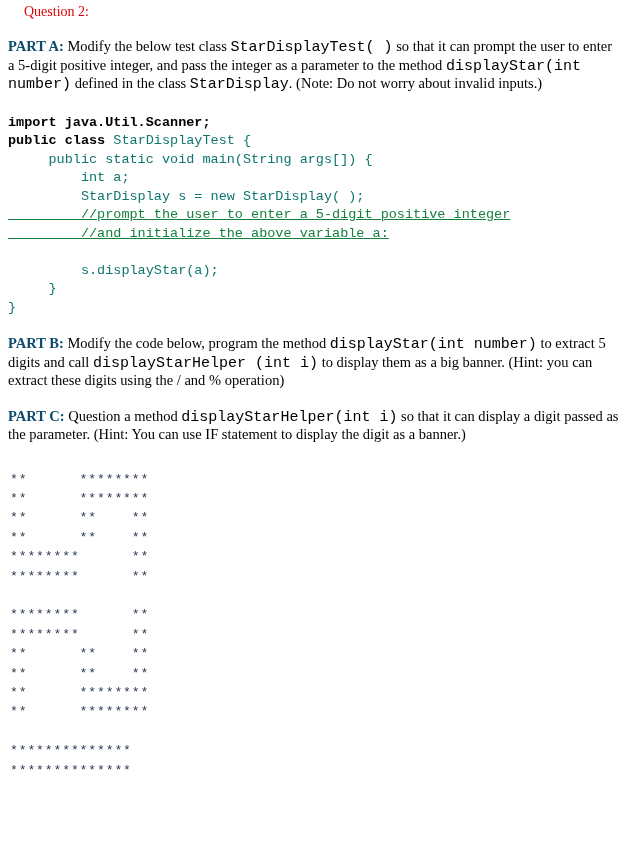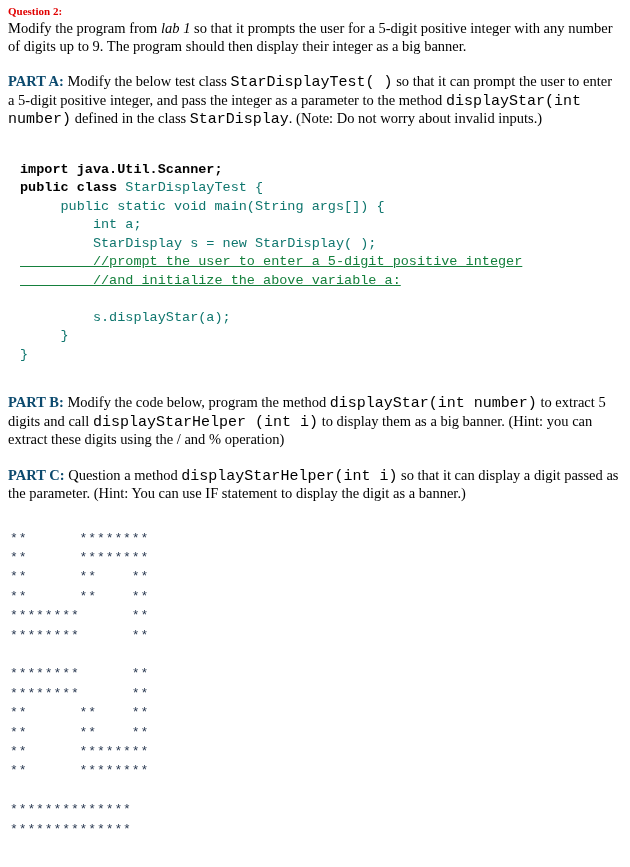--- a/index.html
+++ b/index.html
@@ -15,24 +15,24 @@
     color: #000000;
     overflow: hidden;
   }
   .page {
     padding: 3px 8px 0 8px;
     box-sizing: border-box;
     width: 630px;
   }
   .q-title {
     color: #e00000;
-    font-weight: bold;
-    font-size: 11px;
+    font-weight: normal;
+    font-size: 14px;
     line-height: 17px;
-    margin: 0 0 0 0;
+    margin: 0 0 0 16px;
   }
   .body-text {
     font-size: 14.5px;
     line-height: 17.5px;
     margin: 0;
     text-align: left;
   }
   .spacer-8 { height: 8px; }
   .spacer-18 { height: 18px; }
   .spacer-20 { height: 20px; }
@@ -46,21 +46,21 @@
     letter-spacing: 0px;
   }
   .italic { font-style: italic; }
 
   .code-block {
     font-family: "Liberation Mono", "DejaVu Sans Mono", monospace;
     font-size: 13.5px;
     line-height: 18.5px;
     white-space: pre;
     color: #3a3a3a;
-    margin: 12px;
+    margin: 0;
   }
   .code-line { white-space: pre; min-height: 18.5px; }
   .code-bold { font-weight: bold; color: #000000; }
   .code-comment { color: #15803d; text-decoration: underline; }
   .code-plain { color: #0f766e; }
 
   .banner {
     font-family: "Liberation Mono", "DejaVu Sans Mono", monospace;
     font-size: 13px;
     line-height: 19.4px;
@@ -73,21 +73,20 @@
   .banner-line { white-space: pre; min-height: 19.4px; }
   .banner-gap { height: 19.4px; }
 </style>
 </head>
 <body>
 
 <div class="page">
 
   <div class="q-title">Question 2:</div>
 
-  <div class="body-text"><span>Modify the program from </span><span class="italic">lab 1</span><span> so that it prompts the user for a 5-digit positive integer with any number of digits up to 9. The program should then display their integer as a big banner.</span></div>
 
   <div class="spacer-18"></div>
 
   <div class="body-text"><span class="part-label">PART A:</span><span> Modify the below test class </span><span class="mono">StarDisplayTest( )</span><span> so that it can prompt the user to enter a 5-digit positive integer, and pass the integer as a parameter to the method </span><span class="mono">displayStar(int number)</span><span>  defined in the class </span><span class="mono">StarDisplay</span><span>. (Note: Do not worry about invalid inputs.)</span></div>
 
   <div class="spacer-20"></div>
 
   <div class="code-block" id="code-block"><div class="code-line"><span class="code-bold">import java.Util.Scanner;</span></div><div class="code-line"><span class="code-bold">public class </span><span class="code-plain">StarDisplayTest {</span></div><div class="code-line"><span class="code-plain">     public static void main(String args[]) {</span></div><div class="code-line"><span class="code-plain">         int a;</span></div><div class="code-line"><span class="code-plain">         StarDisplay s = new StarDisplay( );</span></div><div class="code-line"><span class="code-comment">         //prompt the user to enter a 5-digit positive integer</span></div><div class="code-line"><span class="code-comment">         //and initialize the above variable a:</span></div><div class="code-line"><span class="code-plain">&nbsp;</span></div><div class="code-line"><span class="code-plain">         s.displayStar(a);</span></div><div class="code-line"><span class="code-plain">     }</span></div><div class="code-line"><span class="code-plain">}</span></div></div>
 
   <div class="spacer-18"></div>

